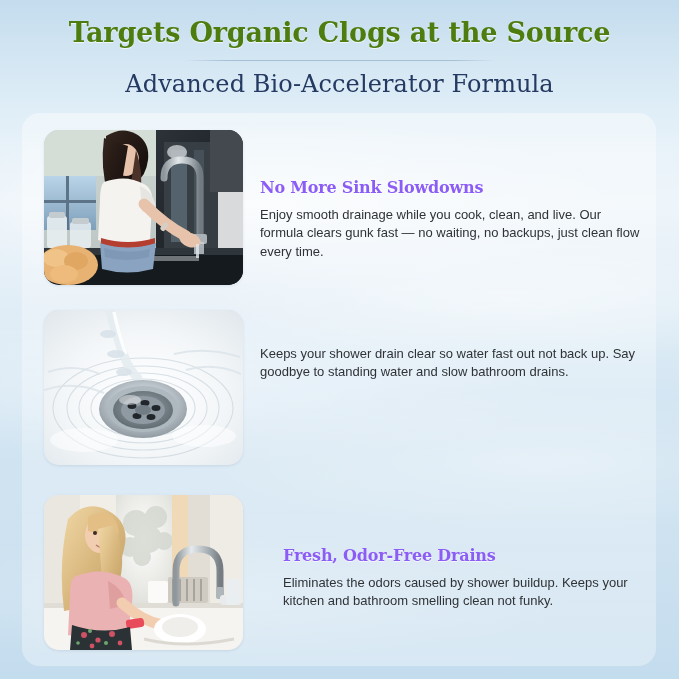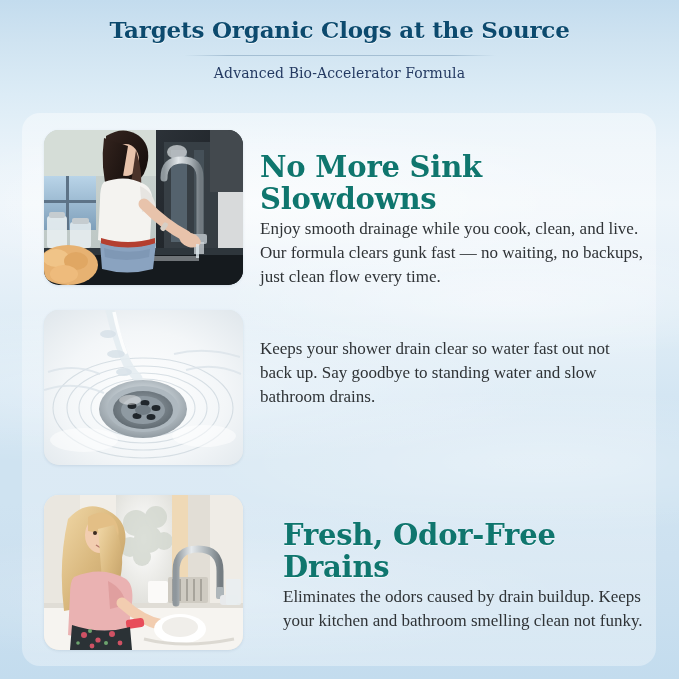--- a/index.html
+++ b/index.html
@@ -46,39 +46,39 @@
   .header {
     position: absolute;
     top: 0; left: 0; right: 0;
     text-align: center;
     padding-top: 16px;
     z-index: 3;
   }
   .main-title {
     font-family: "DejaVu Serif", serif;
     font-weight: bold;
-    font-size: 23px;
+    font-size: 27px;
     letter-spacing: -0.2px;
-    color: #0c4a6e;
+    color: #4d7c0f;
     line-height: 1.25;
     text-shadow: 0 1px 1px rgba(255,255,255,0.75);
   }
   .title-divider {
     width: 312px;
     height: 1px;
     margin: 10px auto 0 auto;
     background: linear-gradient(to right,
         rgba(140,170,195,0) 0%,
         rgba(140,170,195,0.65) 14%,
         rgba(140,170,195,0.65) 86%,
         rgba(140,170,195,0) 100%);
   }
   .subtitle {
     font-family: "DejaVu Serif", serif;
-    font-size: 14px;
+    font-size: 24px;
     color: #243a62;
     margin-top: 9px;
     letter-spacing: 0.1px;
   }
 
   
   .panel {
     position: absolute;
     left: 22px;
     top: 113px;
@@ -125,30 +125,31 @@
   .thumb svg { display: block; width: 100%; height: 100%; }
 
   .feature-text {
     flex: 1 1 auto;
     padding-left: 17px;
     padding-top: 21px;
   }
   .feature-title {
     font-family: "DejaVu Serif", serif;
     font-weight: bold;
-    font-size: 29px;
-    color: #0f766e;
+    font-size: 16px;
+    color: #8b5cf6;
     letter-spacing: -0.2px;
     line-height: 1.12;
     text-shadow: 0 1px 0 rgba(255,255,255,0.6);
+    margin-top: 28px;
   }
   .feature-body {
-    margin-top: 1px;
-    font-family: Liberation Serif, serif;
-    font-size: 17px;
+    margin-top: 9px;
+    font-family: Liberation Sans, sans-serif;
+    font-size: 13px;
     line-height: 1.42;
     color: #2f3336;
     max-width: 390px;
   }
   .feature-row.r2 .feature-text { padding-top: 26px; }
   .feature-row.r3 .feature-text { padding-top: 24px; padding-left: 40px; }
 </style>
 </head>
 <body>
 
@@ -416,17 +417,17 @@
         </g>
 
         <ellipse cx="136" cy="134" rx="26" ry="15" fill="#ffffff"></ellipse>
         <ellipse cx="136" cy="132" rx="18" ry="10" fill="#f0eeea"></ellipse>
 
         <path d="M100 144 q40 10 90 0" stroke="#dcd9d2" stroke-width="3" fill="none"></path>
       </svg>
     </div>
     <div class="feature-text">
       <div class="feature-title">Fresh, Odor-Free Drains</div>
-      <div class="feature-body">Eliminates the odors caused by drain buildup. Keeps your kitchen and bathroom smelling clean not funky.</div>
+      <div class="feature-body">Eliminates the odors caused by shower buildup. Keeps your kitchen and bathroom smelling clean not funky.</div>
     </div>
   </div>
 
 </div>
 
 </body></html>

